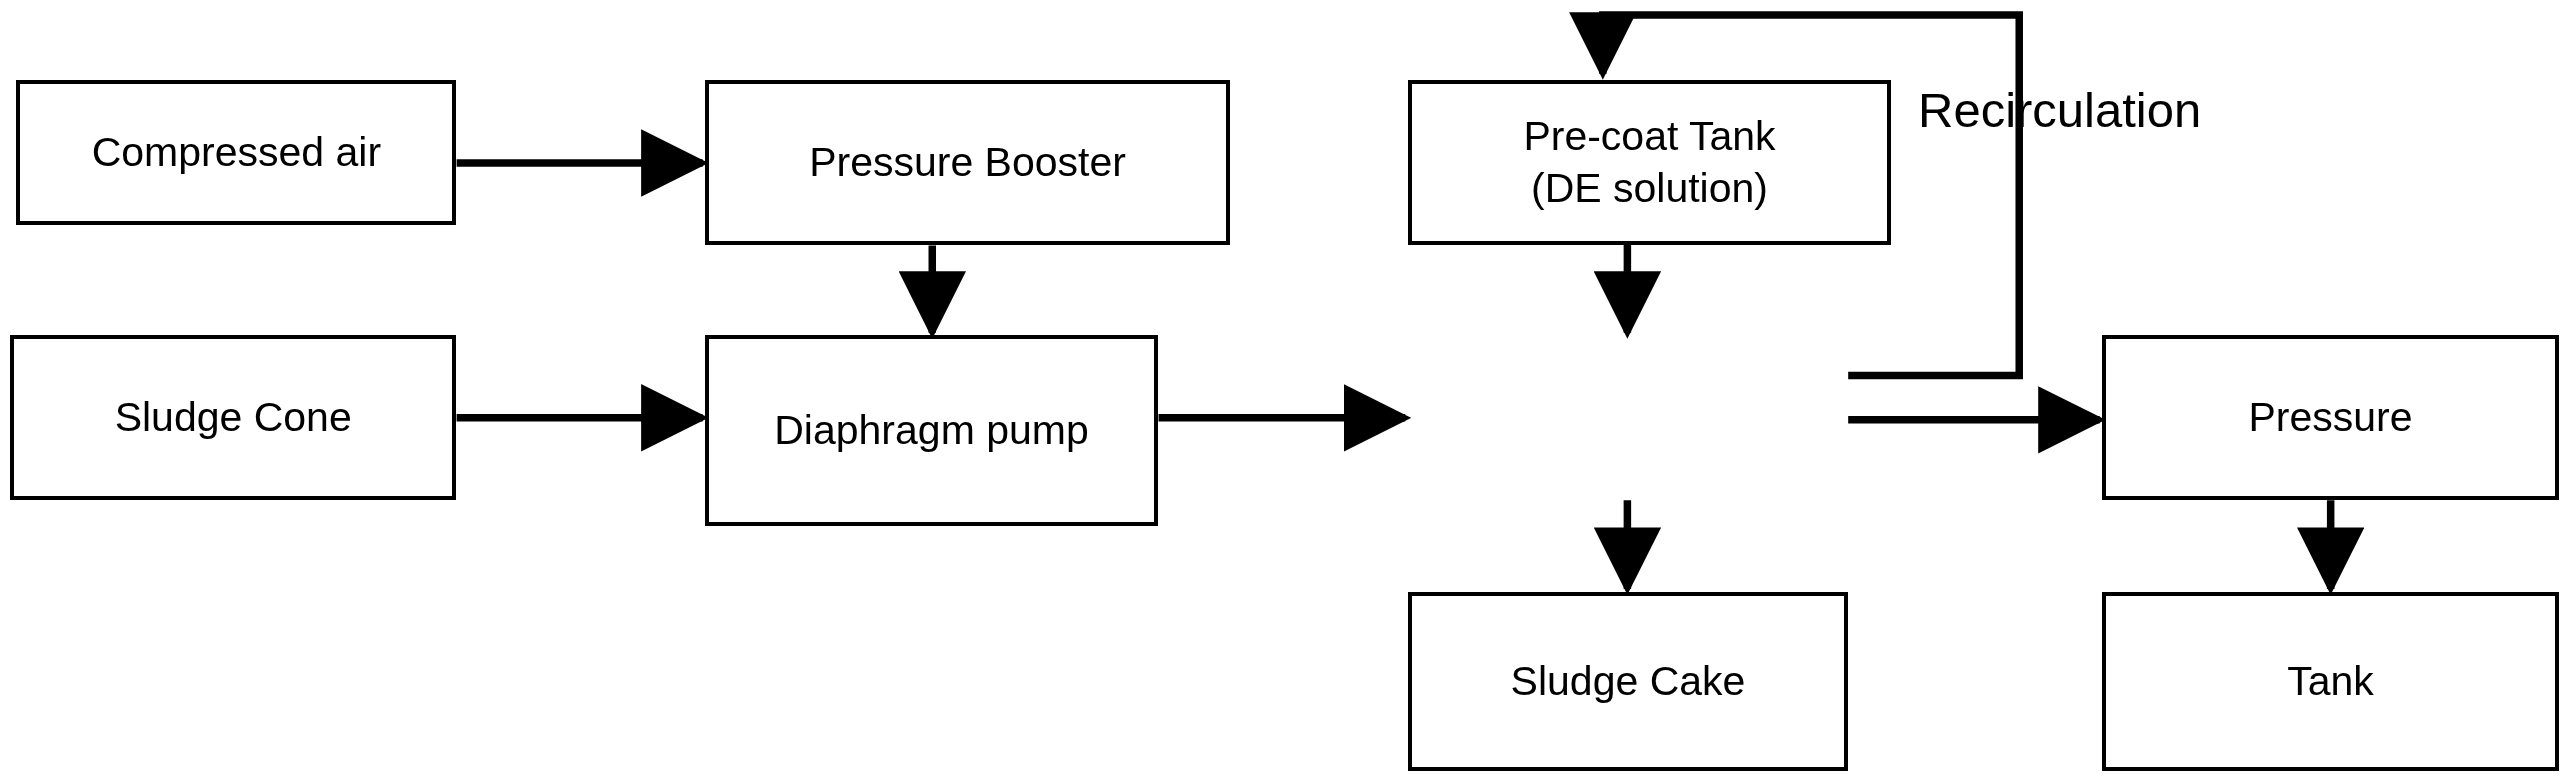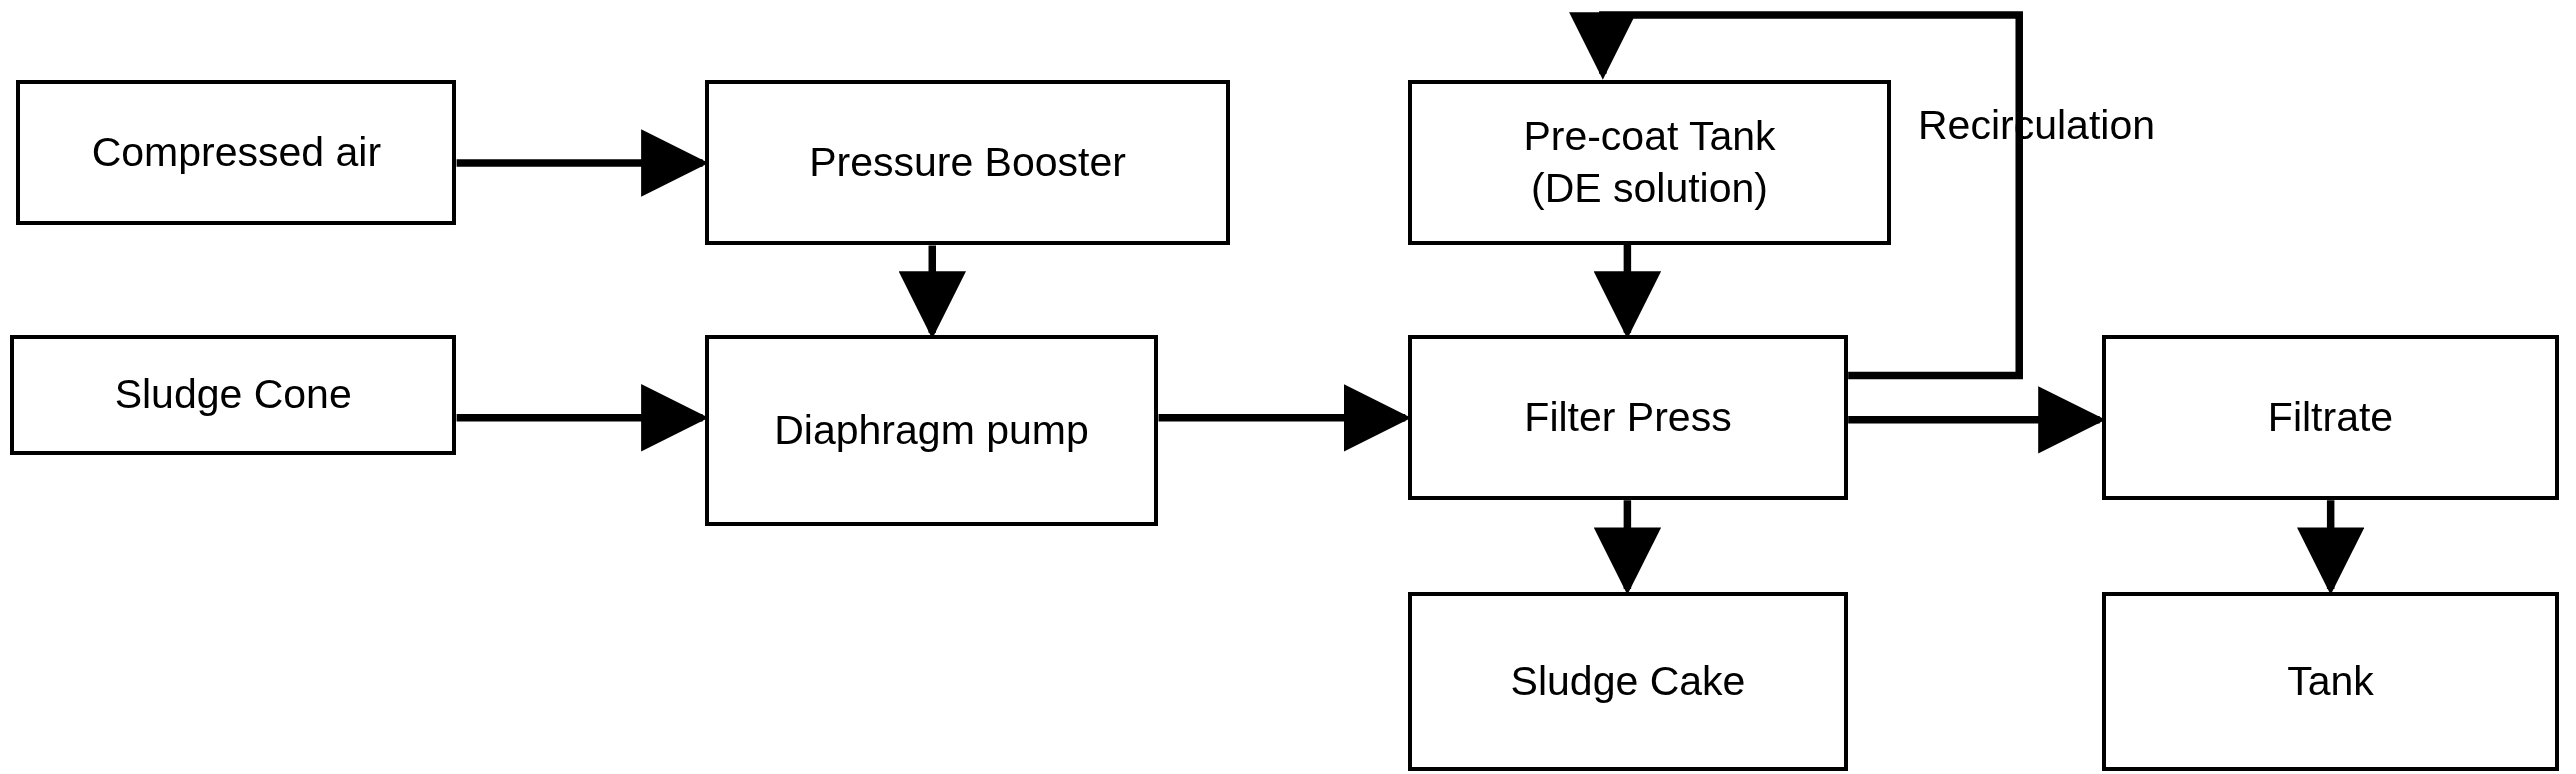--- a/index.html
+++ b/index.html
@@ -41,25 +41,24 @@
     position: absolute;
     left: 0;
     top: 0;
     width: 2576px;
     height: 775px;
     z-index: 1;
   }
   .edge-label {
     position: absolute;
     color: #000000;
-    font-size: 41px;
+    font-size: 49px;
     font-family: "Liberation Sans", sans-serif;
     white-space: nowrap;
     z-index: 4;
-    margin-top: 20px;
   }
 </style>
 </head>
 <body>
 
 <div id="canvas">
 
   <svg class="edge-layer" viewBox="0 0 3780 1137" width="2576" height="775" xmlns="http://www.w3.org/2000/svg">
     <defs>
       <marker id="arrowhead" markerWidth="9" markerHeight="9" refX="8.2" refY="4.5" orient="auto" markerUnits="strokeWidth">
@@ -110,34 +109,31 @@
 
   <div class="node" style="left:705px; top:80px; width:525px; height:165px;">
     <span class="label">Pressure Booster</span>
   </div>
 
   <div class="node" style="left:1408px; top:80px; width:483px; height:165px;">
     <span class="label">Pre-coat Tank
 (DE solution)</span>
   </div>
 
-  <div class="node" style="left:10.2px; top:335px; width:446px; height:120px;">
+  <div class="node" style="left:10.2px; top:335px; width:446px; height:165px;">
     <span class="label">Sludge Cone</span>
   </div>
 
   <div class="node" style="left:705px; top:335px; width:453px; height:191px;">
     <span class="label">Diaphragm pump</span>
   </div>
 
-  <div class="node" style="left:1408px; top:335px; width:440px; height:165px;">
-    <span class="label">Filter Press</span>
-  </div>
 
   <div class="node" style="left:2102px; top:335px; width:457px; height:165px;">
-    <span class="label">Filtrate</span>
+    <span class="label">Pressure</span>
   </div>
 
   <div class="node" style="left:1408px; top:592px; width:440px; height:179px;justify-content:center;">
     <span class="label">Sludge Cake</span>
   </div>
 
   <div class="node" style="left:2102px; top:592px; width:457px; height:179px;">
     <span class="label">Tank</span>
   </div>
 

